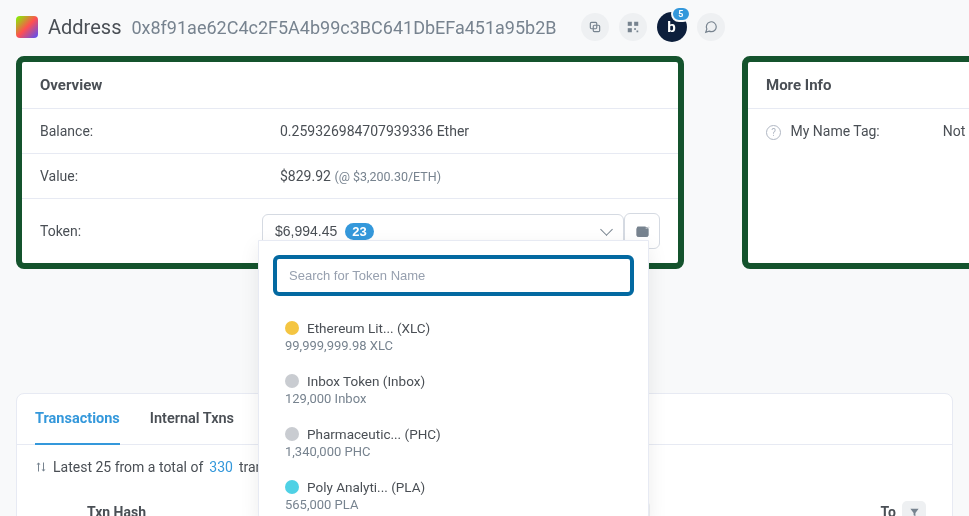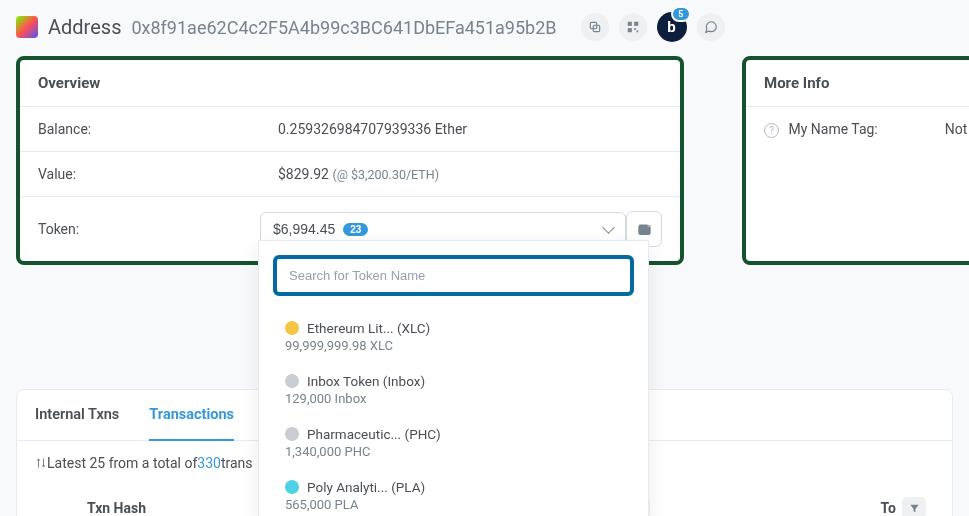--- a/index.html
+++ b/index.html
@@ -9,36 +9,36 @@
 .avatar { width: 22px; height: 22px; border-radius: 4px; background: linear-gradient(135deg,#7cfc00 0%,#ff5050 50%,#5050ff 100%); }
 .header-title { font-size: 20px; font-weight: 400; color: #4a4f55; }
 .header-address { font-size: 18px; color: #77838f; font-weight: 400; }
 .header-spacer { flex: 0 0 4px; }
 .icon-btn { width: 28px; height: 28px; border-radius: 50%; background: #eef0f2; display: inline-flex; align-items: center; justify-content: center; border: none; cursor: pointer; color: #77838f; font-size: 13px; }
 .icon-btn svg { width: 14px; height: 14px; }
 .blockies { width: 30px; height: 30px; border-radius: 50%; background: #0d1f3c; color: #fff; display: inline-flex; align-items: center; justify-content: center; font-weight: 700; font-size: 15px; position: relative; }
 .blockies-badge { position: absolute; top: -6px; right: -4px; background: #3498db; color: #fff; font-size: 9px; font-weight: 700; border-radius: 8px; padding: 1px 5px; border: 2px solid #f8f9fa; }
 
 .main { display: flex; gap: 22px; padding: 0 16px; }
-.card { background: #fff; border: 4px solid #14532d; border-radius: 8px; }
+.card { background: #fff; border: 6px solid #14532d; border-radius: 8px; }
 .card-left { flex: 0 0 668px; }
 .card-right { flex: 1; min-width: 260px; margin-left: 36px; }
 .card-header { padding: 14px 18px; border-bottom: 1px solid #e7eaf3; }
 .card-header h2 { font-size: 15px; font-weight: 700; color: #4a4f55; }
 
 .row { display: flex; align-items: center; padding: 14px 18px; border-bottom: 1px solid #e7eaf3; }
 .row:last-child { border-bottom: none; }
 .row-label { flex: 0 0 222px; color: #4a4f55; }
 .row-value { flex: 1; color: #4a4f55; margin-left: 18px; }
 .eth-rate { color: #77838f; font-size: 12.5px; }
 
 .token-select { display: flex; align-items: center; flex: 1; }
 .token-btn { flex: 1; display: flex; align-items: center; justify-content: space-between; border: 1px solid #d5dae2; border-radius: 6px; padding: 8px 12px; background: #fff; cursor: pointer; font-size: 14px; color: #4a4f55; }
 .token-btn-left { display: flex; align-items: center; gap: 8px; }
-.badge { background: #3498db; color: #fff; font-size: 10px; font-weight: 700; border-radius: 10px; padding: 1px 7px; }
+.badge { background: #3498db; color: #fff; font-size: 13px; font-weight: 700; border-radius: 10px; padding: 1px 7px; }
 .wallet-btn { width: 36px; height: 36px; border: 1px solid #d5dae2; border-radius: 6px; background: #fff; cursor: pointer; display: inline-flex; align-items: center; justify-content: center; color: #77838f; }
 .chevron { width: 9px; height: 9px; border-right: 1.5px solid #77838f; border-bottom: 1.5px solid #77838f; transform: rotate(45deg); margin-top: -3px; }
 
 .more-info-row { display: flex; padding: 14px 18px; justify-content: space-between; }
 .help-icon { display:inline-flex; align-items:center; justify-content:center; width:15px; height:15px; border-radius:50%; border:1.3px solid #b0b7c3; color:#b0b7c3; font-size:10px; margin-right:6px; }
 
 .dropdown { position: absolute; left: 258px; top: 240px; width: 391px; background: #fff; border: 1px solid #e7eaf3; border-radius: 0 0 8px 8px; box-shadow: 0 6px 20px rgba(0,0,0,.08); z-index: 50; }
 .dropdown-search { margin: 14px; }
 .dropdown-search input { width: 100%; border: 4px solid #0369a1; border-radius: 6px; padding: 9px 12px; font-size: 13px; color: #77838f; }
 .dropdown-search input::placeholder { color: #97a0af; }
@@ -47,21 +47,21 @@
 .di-top { display:flex; align-items:center; gap:8px; color:#4a4f55; font-size:13.5px; }
 .di-bottom { color:#77838f; font-size:13px; margin-left: 0; margin-top:2px; }
 .token-icon { width:14px; height:14px; border-radius:50%; display:inline-block; }
 
 .tabs-wrap { padding: 0 16px; margin-top: 124px; }
 .tabs-card { background: #fff; border: 1px solid #e7eaf3; border-radius: 8px 8px 0 0; width: 100%; }
 .tabs { display: flex; gap: 30px; padding: 0 18px; border-bottom: 1px solid #e7eaf3; }
 .tab { padding: 16px 0; font-size: 14.5px; color: #4a4f55; cursor: pointer; font-weight: 600; }
 .tab.active { color: #3498db; font-weight: 700; border-bottom: 2px solid #3498db; margin-bottom:-1px; }
 
-.tx-info { padding: 14px 18px; color: #4a4f55; display:flex; align-items:center; gap:0; }
+.tx-info { padding: 14px 18px; color: #4a4f55; display:flex; align-items:center; gap:6px; }
 .tx-info a { color: #3498db; text-decoration: none; }
 .sort-icon { width:12px; height:12px; }
 
 .table-head { display: flex; align-items: center; padding: 12px 18px; font-weight:700; color:#4a4f55; }
 .th-txn { flex: 0 0 560px; padding-left: 52px; }
 .th-from { flex: 0 0 200px; display:flex; align-items:center; gap:6px; }
 .th-to { flex:1; display:flex; align-items:center; gap:6px; justify-content:flex-end; padding-right:8px; }
 .filter-pill { width:24px; height:22px; background:#eef0f2; border-radius:5px; display:inline-flex; align-items:center; justify-content:center; }
 .filter-pill svg { width:11px; height:11px; fill:#77838f; }
 </style>
@@ -182,22 +182,22 @@
       <span>Poly Analyti... (PLA)</span>
     </div>
     <div class="di-bottom">565,000 PLA</div>
       </div>
     </div>
 </div>
 
 <div class="tabs-wrap">
   <div class="tabs-card">
     <div class="tabs" id="tabs-container">
+        <div class="tab active">Transactions</div>
         <div class="tab">Internal Txns</div>
-        <div class="tab active">Transactions</div>
         <div class="tab">oken Txns</div>
         <div class="tab">Analytics</div>
         <div class="tab">Comments</div>
       </div>
     <div class="tx-info">
       <svg class="sort-icon" viewBox="0 0 24 24" fill="#77838f">
           <path d="M7 3l4 4H8v14H6V7H3l4-4zm10 18l-4-4h3V3h2v14h3l-4 4z"></path>
         </svg>
       <span>Latest 25 from a total of</span>
       <a href="#">330</a>

